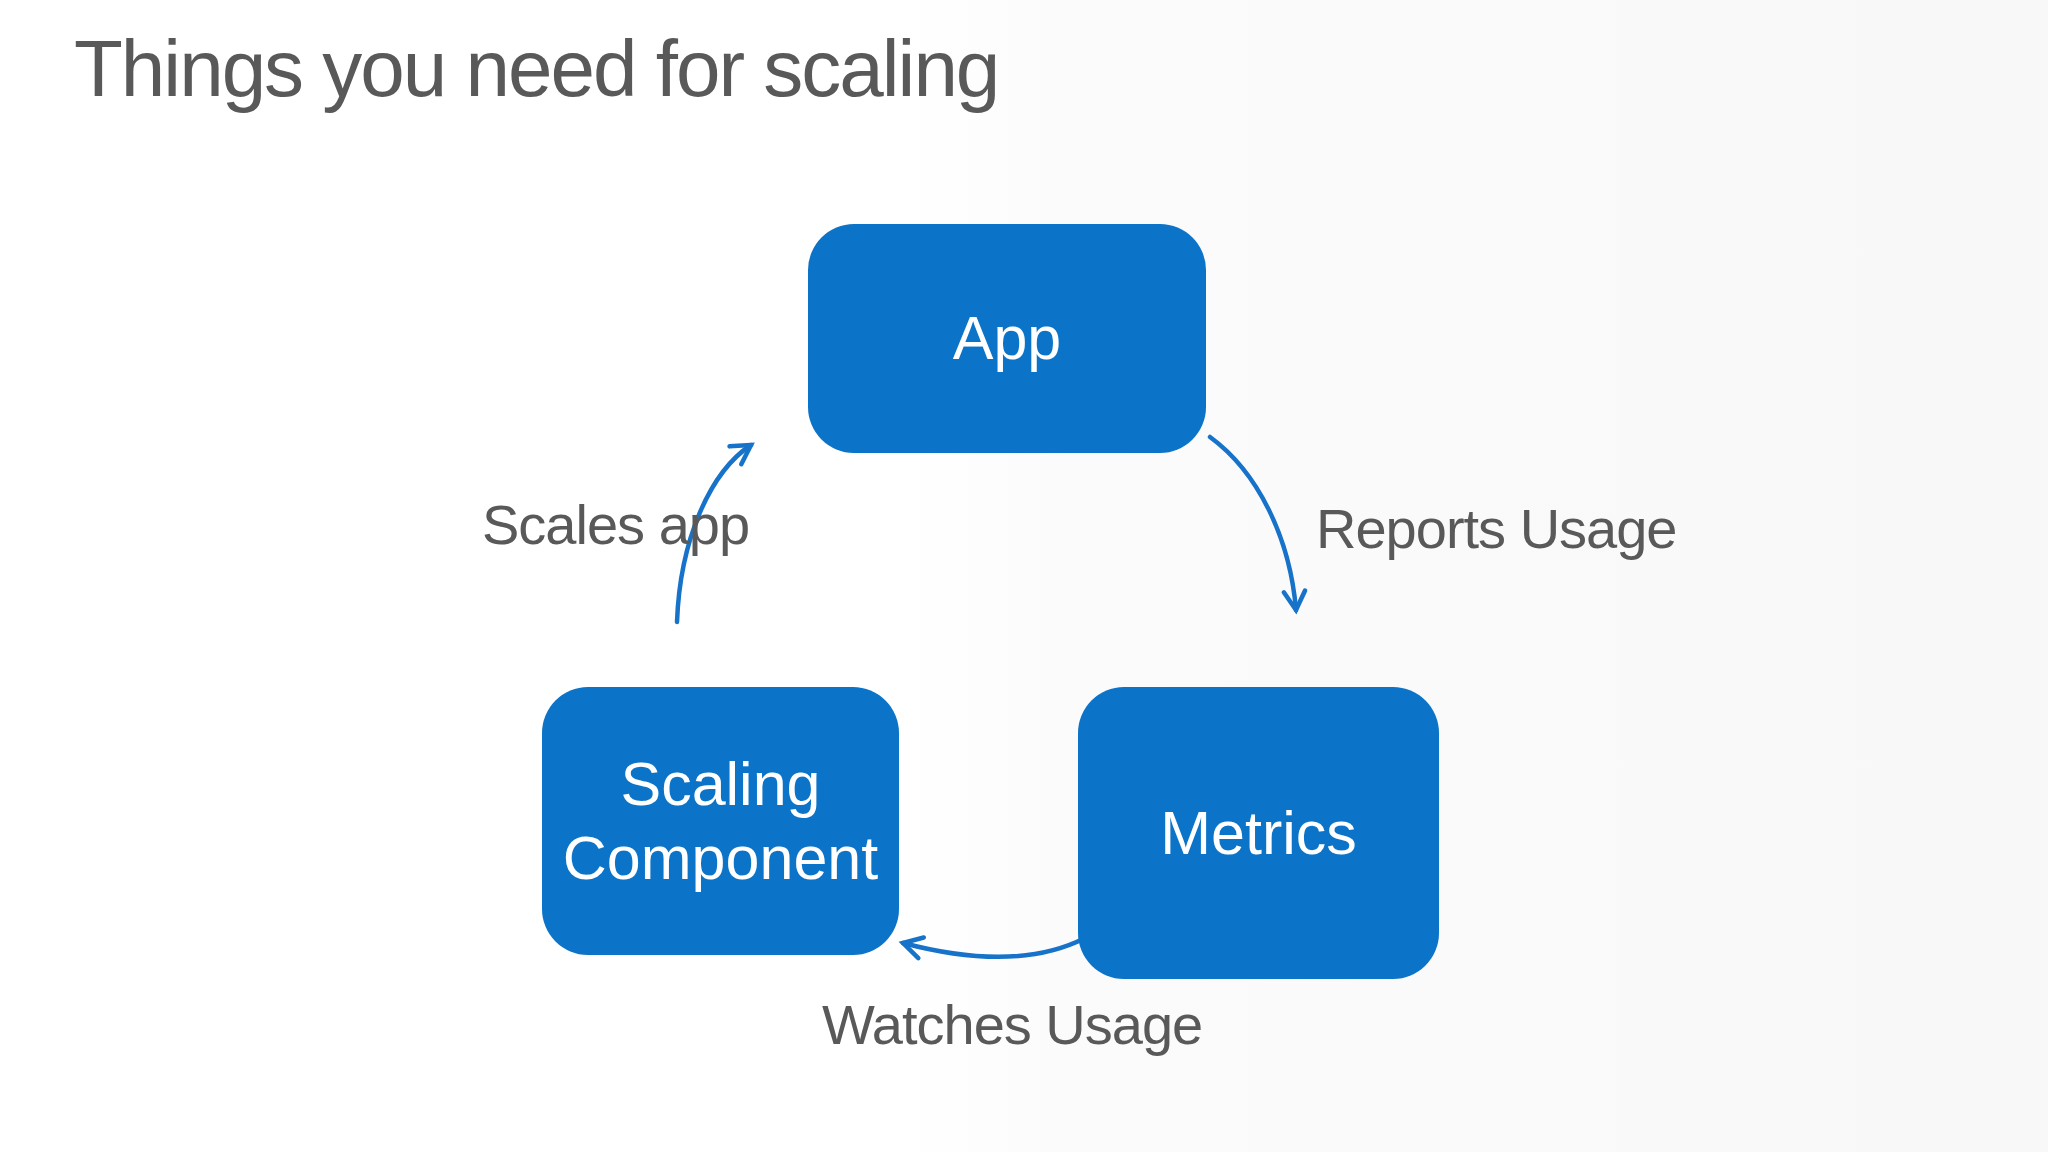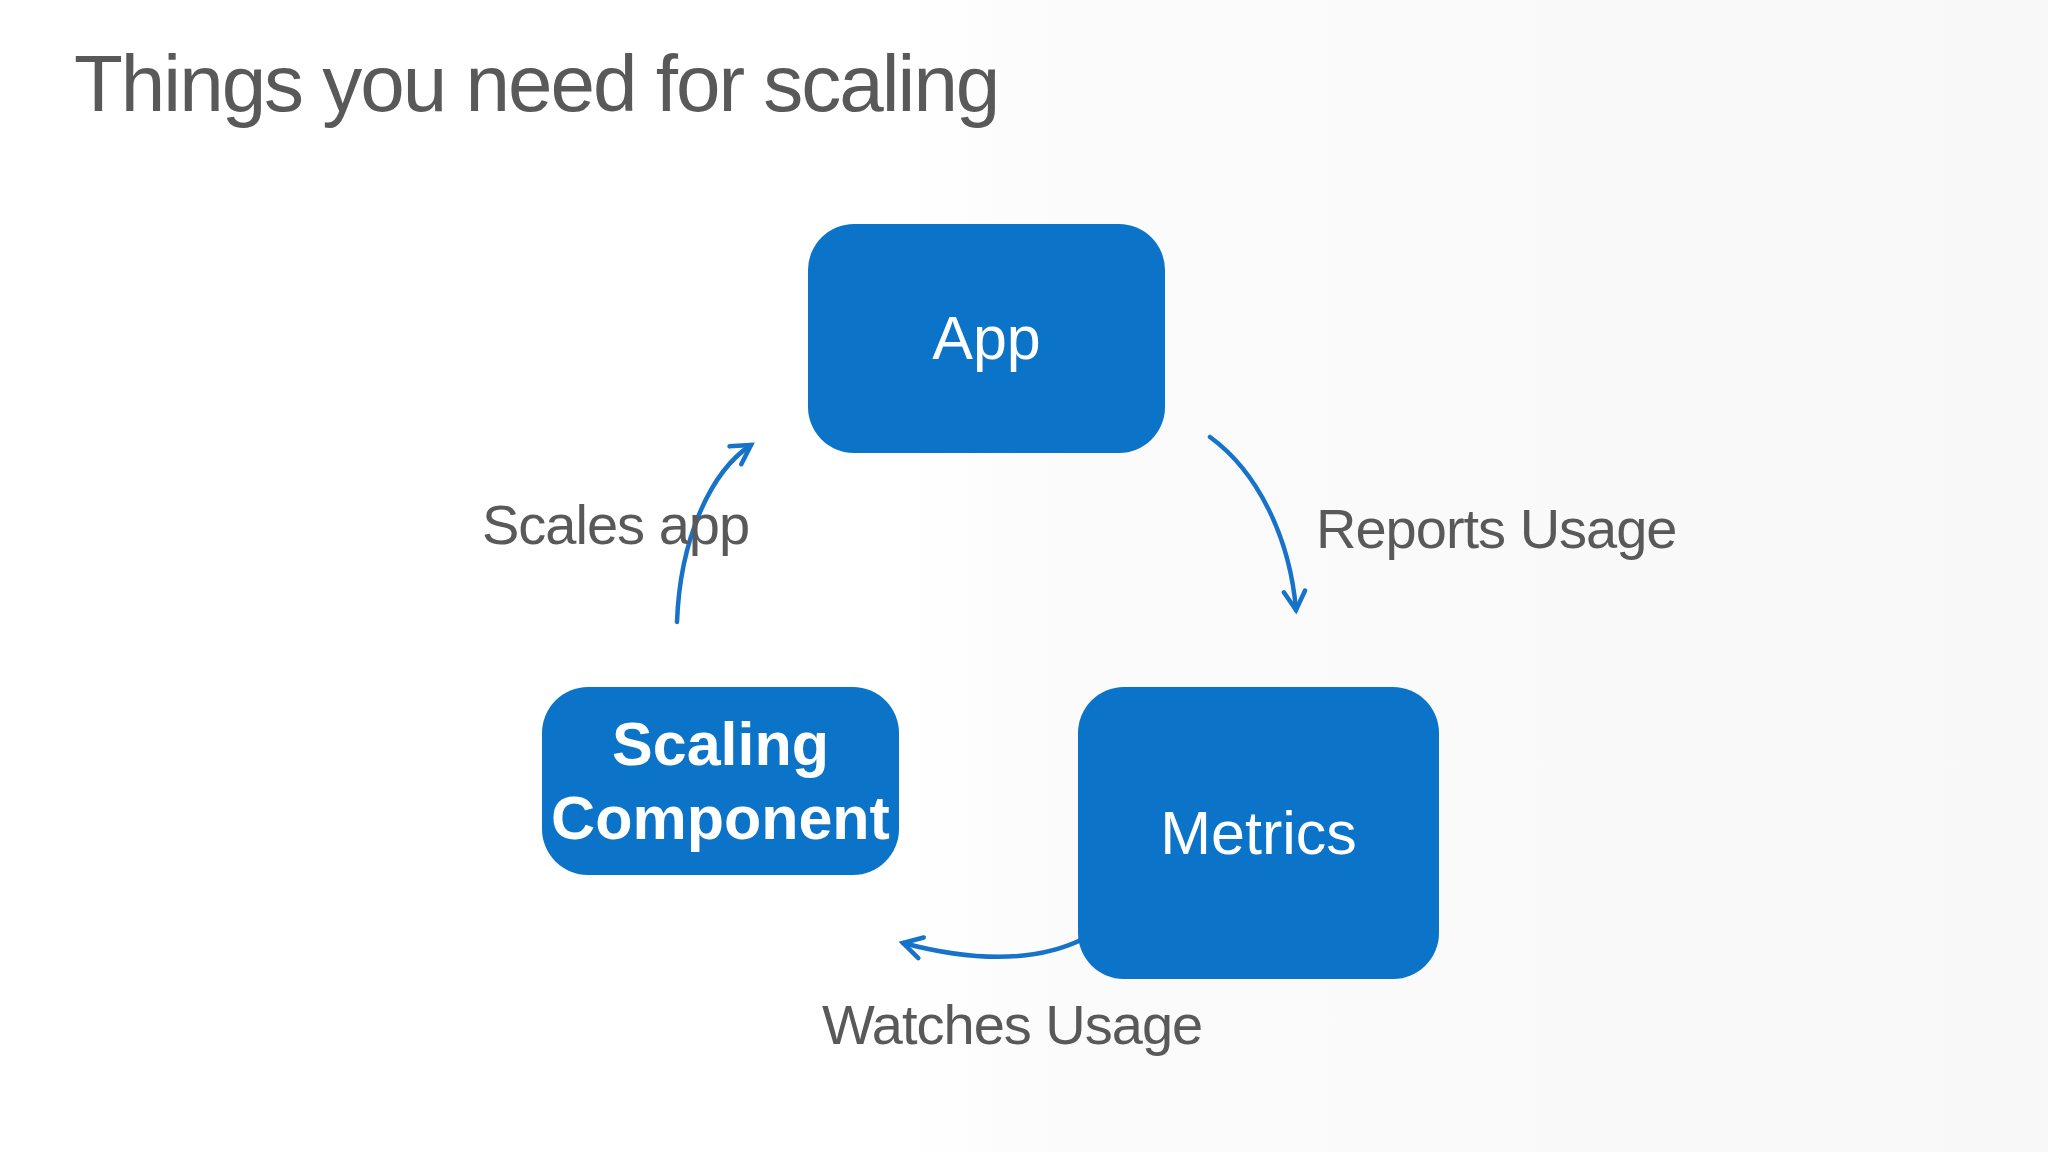--- a/index.html
+++ b/index.html
@@ -17,40 +17,40 @@
     background:var(--bg);
     overflow:hidden;
   }
   .slide{
     position:relative;
     width:2048px;height:1152px;
     background:linear-gradient(90deg,#ffffff 0%,#ffffff 44%,#fbfbfb 52%,#f8f8f8 100%);
   }
   .slide-title{
     position:absolute;
-    left:74px;top:38px;
+    left:74px;top:23px;
     font-size:80px;
     font-weight:300;
     letter-spacing:-2px;
     color:var(--title);
     white-space:nowrap;
   }
   .node{
     position:absolute;
     background:var(--node-fill);
     border-radius:46px;
     display:flex;align-items:center;justify-content:center;
     text-align:center;
     color:var(--node-text);
     font-size:61px;
     line-height:1.22;
     font-weight:400;
   }
-  .node-app{left:808px;top:224px;width:357px;height:229px;}
-  .node-scaling{left:542px;top:687px;width:357px;height:188px;padding:0 28px;font-weight:bold;}
+  .node-app{left:808px;top:224px;width:398px;height:229px;}
+  .node-scaling{left:542px;top:687px;width:357px;height:268px;padding:0 28px;}
   .node-metrics{left:1078px;top:687px;width:361px;height:292px;}
   .edge-label{
     position:absolute;
     color:var(--label);
     font-size:56px;
     letter-spacing:-1px;
     white-space:nowrap;
   }
   .label-scales{left:438px;top:492px;margin-left:44px;}
   .label-reports{left:1316px;top:496px;}

